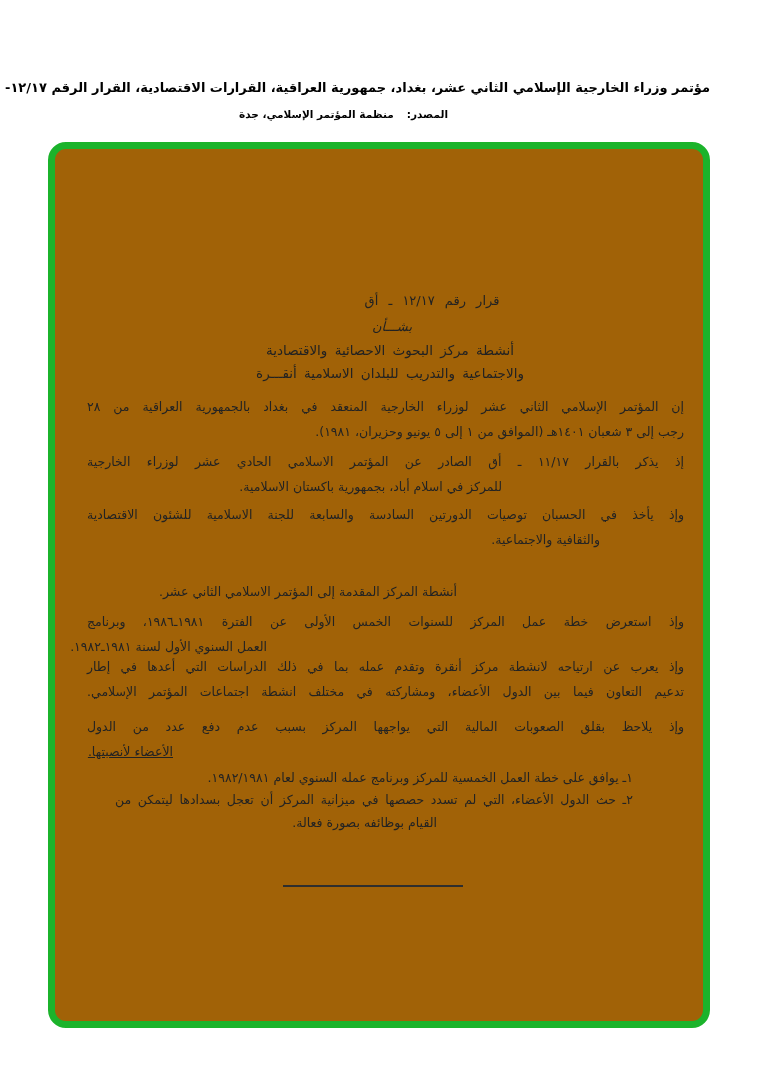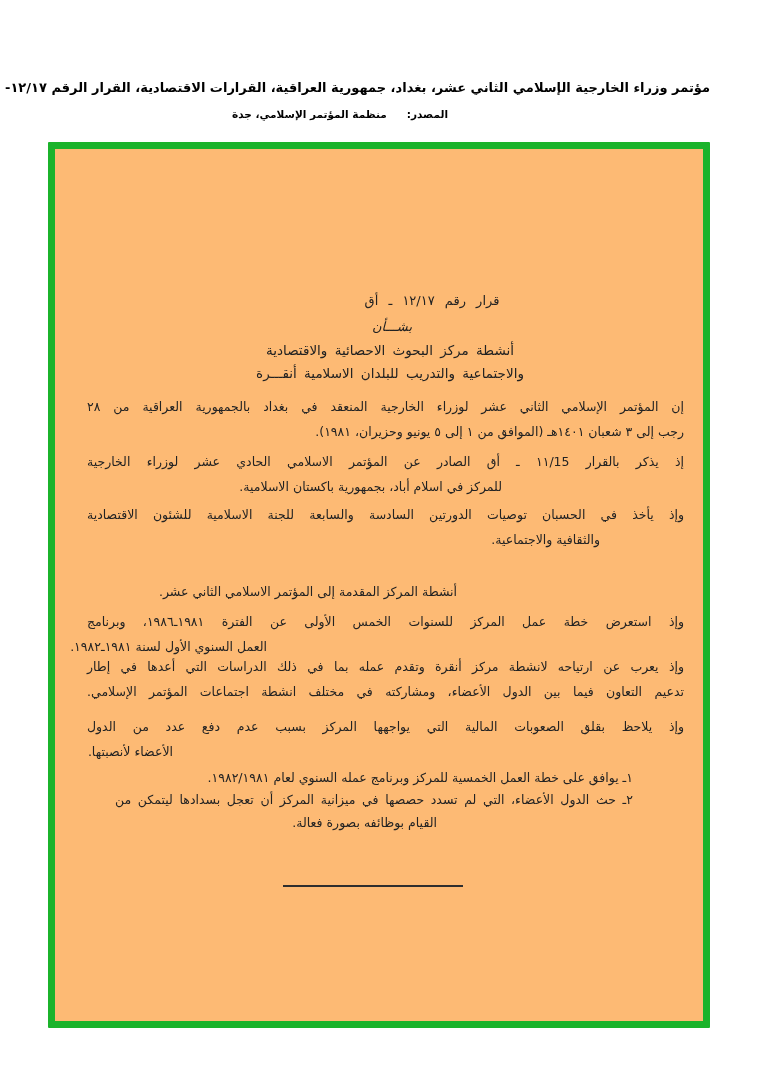--- a/index.html
+++ b/index.html
@@ -28,32 +28,32 @@
   .doc-source {
     position: absolute;
     top: 108px;
     right: 310px;
     direction: rtl;
     white-space: nowrap;
     font-weight: bold;
     font-size: 10.5px;
     color: #000000;
   }
-  .doc-source .src-label { margin-left: 20px; }
+  .doc-source .src-label { margin-left: 13px; }
 
   
   .scan-frame {
     position: absolute;
     left: 48px;
     top: 142px;
     width: 662px;
     height: 886px;
     border: 7px solid var(--frame-color);
-    border-radius: 1px;
-    background: #fdba74;
+    border-radius: 18px;
+    background: #a16207;
   }
   .scan-inner {
     position: absolute;
     inset: 0;
     direction: rtl;
     color: #1f1f1f;
   }
 
   
   .t {
@@ -90,21 +90,21 @@
   .l4  { top: 328px; right: 201px; }
   .l5  { top: 356px; }
   .l6  { top: 381px; right: 103px; }
   .l7  { top: 404px; }
   .l8  { top: 433px; right: 246px; }
   .l9  { top: 463px; }
   .l10 { top: 488px; right: 436px; }
   .l11 { top: 508px; }
   .l12 { top: 533px; }
   .l13 { top: 568px; }
-  .l14 { top: 593px; right: 530px; }
+  .l14 { top: 593px; right: 530px; text-decoration: underline; }
   .l15 { top: 619px; right: 70px;  }
   .l16 { top: 641px; left: 60px; right: 70px; text-align: justify; text-align-last: justify; }
   .l17 { top: 664px; right: 266px; }
 
   
   .divider {
     position: absolute;
     top: 736px;
     left: 228px;
     width: 180px;
@@ -126,21 +126,21 @@
   <div class="scan-frame">
     <div class="scan-inner">
 
       <div class="t t1">قرار رقم ١٢/١٧ ـ أق</div>
       <div class="t t2">بشـــأن</div>
       <div class="t t3">أنشطة مركز البحوث الاحصائية والاقتصادية</div>
       <div class="t t4">والاجتماعية والتدريب للبلدان الاسلامية أنقـــرة</div>
 
       <div class="l l1 just">إن المؤتمر الإسلامي الثاني عشر لوزراء الخارجية المنعقد في بغداد بالجمهورية العراقية من ٢٨</div>
       <div class="l l2 nr">رجب إلى ٣ شعبان ١٤٠١هـ (الموافق من ١ إلى ٥ يونيو وحزيران، ١٩٨١).</div>
-      <div class="l l3 just">إذ يذكر بالقرار ١١/15 ـ أق الصادر عن المؤتمر الاسلامي الحادي عشر لوزراء الخارجية</div>
+      <div class="l l3 just">إذ يذكر بالقرار ١١/١٧ ـ أق الصادر عن المؤتمر الاسلامي الحادي عشر لوزراء الخارجية</div>
       <div class="l l4 nr">للمركز في اسلام أباد، بجمهورية باكستان الاسلامية.</div>
       <div class="l l5 just">وإذ يأخذ في الحسبان توصيات الدورتين السادسة والسابعة للجنة الاسلامية للشئون الاقتصادية</div>
       <div class="l l6 nr">والثقافية والاجتماعية.</div>
       <div class="l l8 nr">أنشطة المركز المقدمة إلى المؤتمر الاسلامي الثاني عشر.</div>
       <div class="l l9 just">وإذ استعرض خطة عمل المركز للسنوات الخمس الأولى عن الفترة ١٩٨١ـ١٩٨٦، وبرنامج</div>
       <div class="l l10 nr">العمل السنوي الأول لسنة ١٩٨١ـ١٩٨٢.</div>
       <div class="l l11 just">وإذ يعرب عن ارتياحه لانشطة مركز أنقرة وتقدم عمله بما في ذلك الدراسات التي أعدها في إطار</div>
       <div class="l l12 just">تدعيم التعاون فيما بين الدول الأعضاء، ومشاركته في مختلف انشطة اجتماعات المؤتمر الإسلامي.</div>
       <div class="l l13 just">وإذ يلاحظ بقلق الصعوبات المالية التي يواجهها المركز بسبب عدم دفع عدد من الدول</div>
       <div class="l l14 nr">الأعضاء لأنصبتها.</div>

